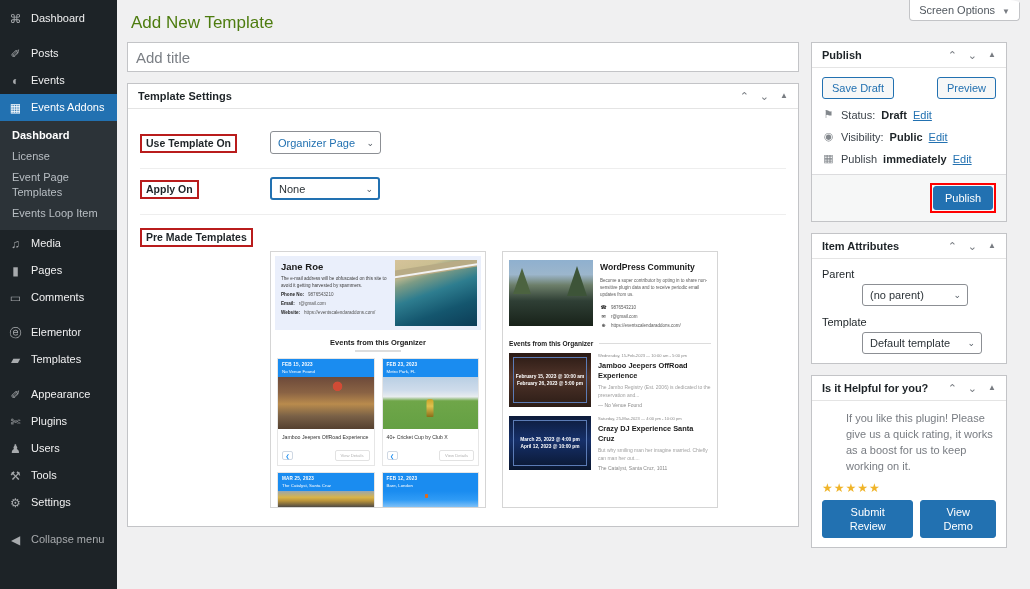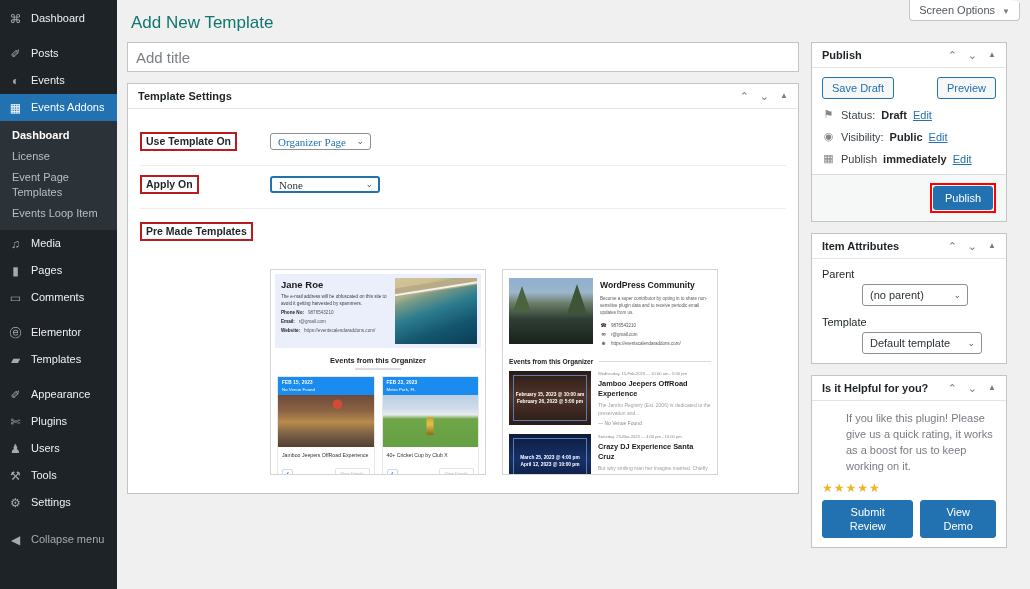--- a/index.html
+++ b/index.html
@@ -59,21 +59,21 @@
   .screen-options {
     position: absolute; top: 0; right: 10px;
     background: #fff; border: 1px solid #c3c4c7; border-top: none;
     border-radius: 0 0 4px 4px;
     font-size: 11px; color: #50575e; padding: 4px 9px;
     cursor: pointer; z-index: 3;
   }
   .screen-options .caret { font-size: 8px; margin-left: 4px; color: #787c82; }
 
   .page-title {
-    font-size: 17px; font-weight: normal; color: #0f766e;
+    font-size: 17px; font-weight: normal; color: #4d7c0f;
     padding: 12px 0 8px 4px; line-height: 1.3;
   }
   .columns { display: flex; gap: 12px; align-items: flex-start; }
   .col-main { width: 672px; flex: 0 0 672px; }
   .col-side { width: 196px; flex: 0 0 196px; }
 
   .title-input {
     width: 100%; height: 30px; padding: 3px 8px;
     font-size: 15px; color: #2c3338;
     border: 1px solid #c3c4c7; background: #fff;
@@ -111,37 +111,37 @@
   .boxed-label {
     display: inline-block;
     border: 2px solid #b91c1c;
     padding: 1px 4px;
     font-size: 10.5px; font-weight: bold; color: #1d2327;
     line-height: 13px;
   }
   .sel-wrap { position: relative; display: inline-block; }
   select.wp-select {
     -webkit-appearance: none; appearance: none;
-    font-family: Liberation Serif, serif; font-size: 11px; color: #2271b1;
+    font-family: Liberation Sans, sans-serif; font-size: 11px; color: #2271b1;
     background: #fff; border: 1px solid #8c8f94; border-radius: 3px;
-    height: 17px; padding: 0 24px 0 7px; min-width: 100px;
+    height: 23px; padding: 0 24px 0 7px; min-width: 100px;
     cursor: pointer; outline: none;
   }
   select.wp-select.focused { border: 2px solid #2271b1; color: #2c3338; }
   .sel-wrap .sel-caret {
     position: absolute; right: 7px; top: 50%; transform: translateY(-50%);
     pointer-events: none; font-size: 9px; color: #555d66;
   }
 
   
   .tpl-row { display: flex; gap: 16px; padding: 4px 0 10px 130px; }
   .tpl-card {
-    width: 216px; height: 206px;
+    width: 216px; height: 257px;
     border: 1px solid #d5d5d5; background: #fff;
-    overflow: hidden; position: relative; cursor: pointer; margin-top: 24px;
+    overflow: hidden; position: relative; cursor: pointer;
   }
 
   
   .c1-hero {
     display: flex; background: #eaeffb; margin: 4px; height: 74px;
   }
   .c1-hero-txt { flex: 1; padding: 5px 6px; }
   .c1-name { font-size: 9.5px; font-weight: bold; color: #1b1b1b; margin-bottom: 3px; }
   .c1-desc { font-size: 4.6px; color: #3c3c3c; line-height: 7px; }
   .c1-kv { font-size: 4.6px; color: #222; margin-top: 3px; line-height: 6px; }

